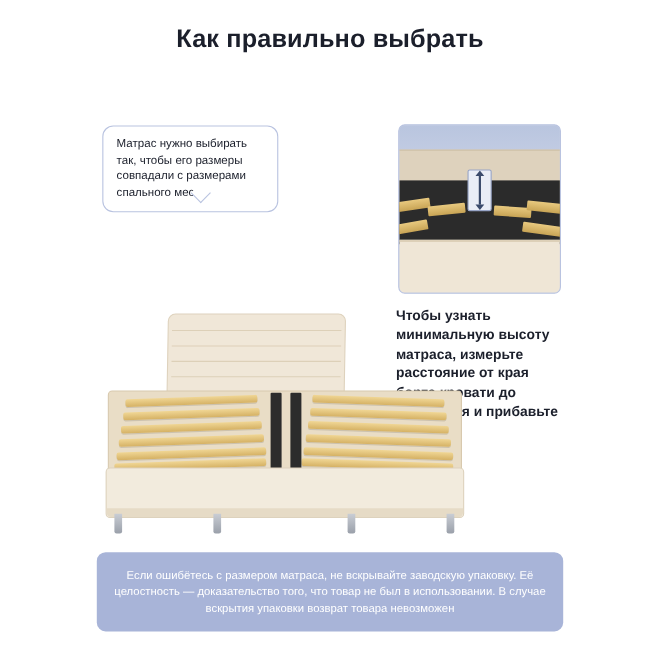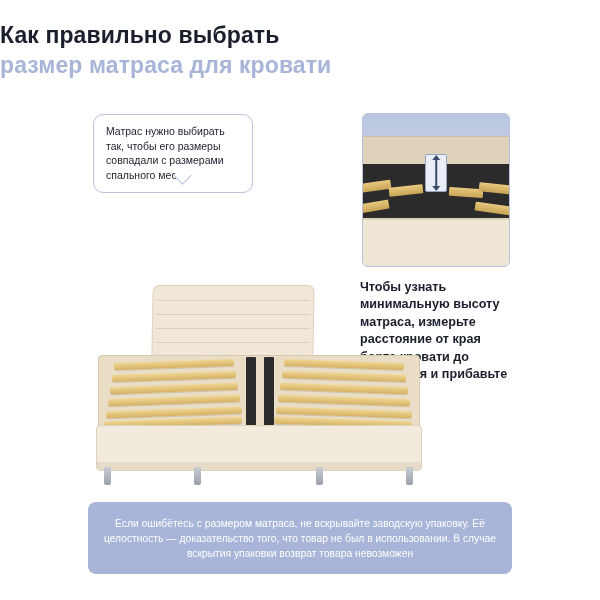--- a/index.html
+++ b/index.html
@@ -19,21 +19,21 @@
     height: 600px;
     background: #ffffff;
   }
 
   
   .title-block {
     position: absolute;
     top: 20px;
     left: 0;
     width: 600px;
-    text-align: left;
+    text-align: center;
   }
   .title-line1 {
     font-size: 23px;
     font-weight: bold;
     color: #1b1f2b;
     letter-spacing: 0.1px;
     line-height: 30px;
   }
   .title-line2 {
     font-size: 23px;
@@ -279,21 +279,20 @@
     text-align: center;
   }
 </style>
 </head>
 <body>
 
 <div class="page">
 
   <div class="title-block">
     <div class="title-line1">Как правильно выбрать</div>
-    <div class="title-line2">размер матраса для кровати</div>
   </div>
 
   <div class="callout">
     <div class="callout-text">Матрас нужно выбирать так, чтобы его размеры совпадали с размерами спального места</div>
   </div>
   <div class="callout-tail"></div>
 
 
   <div class="photo-panel">
     <div class="pp-sky"></div>

